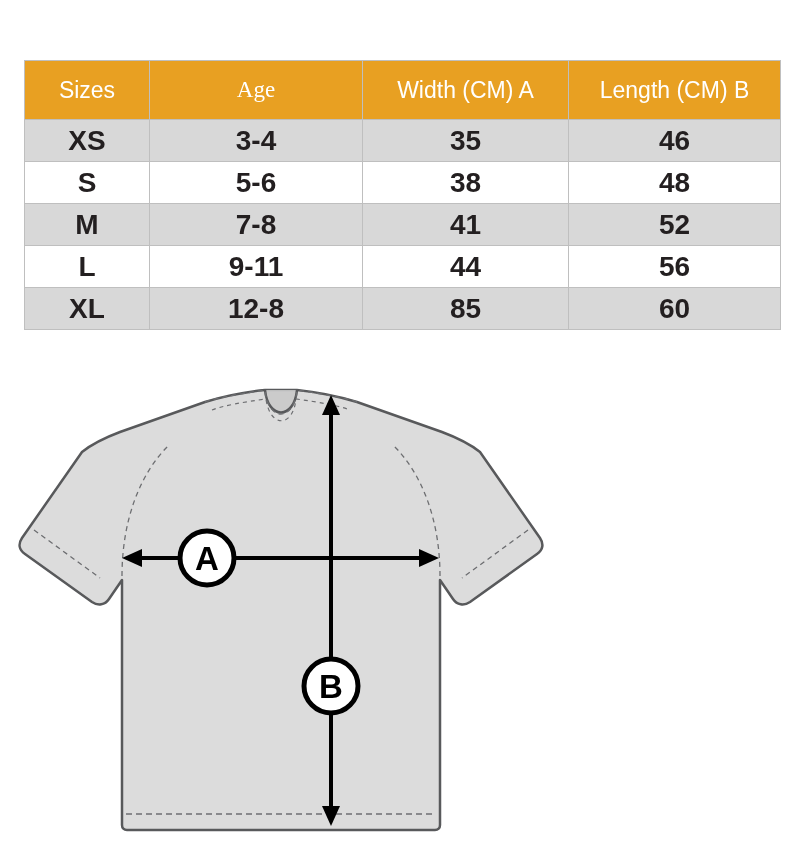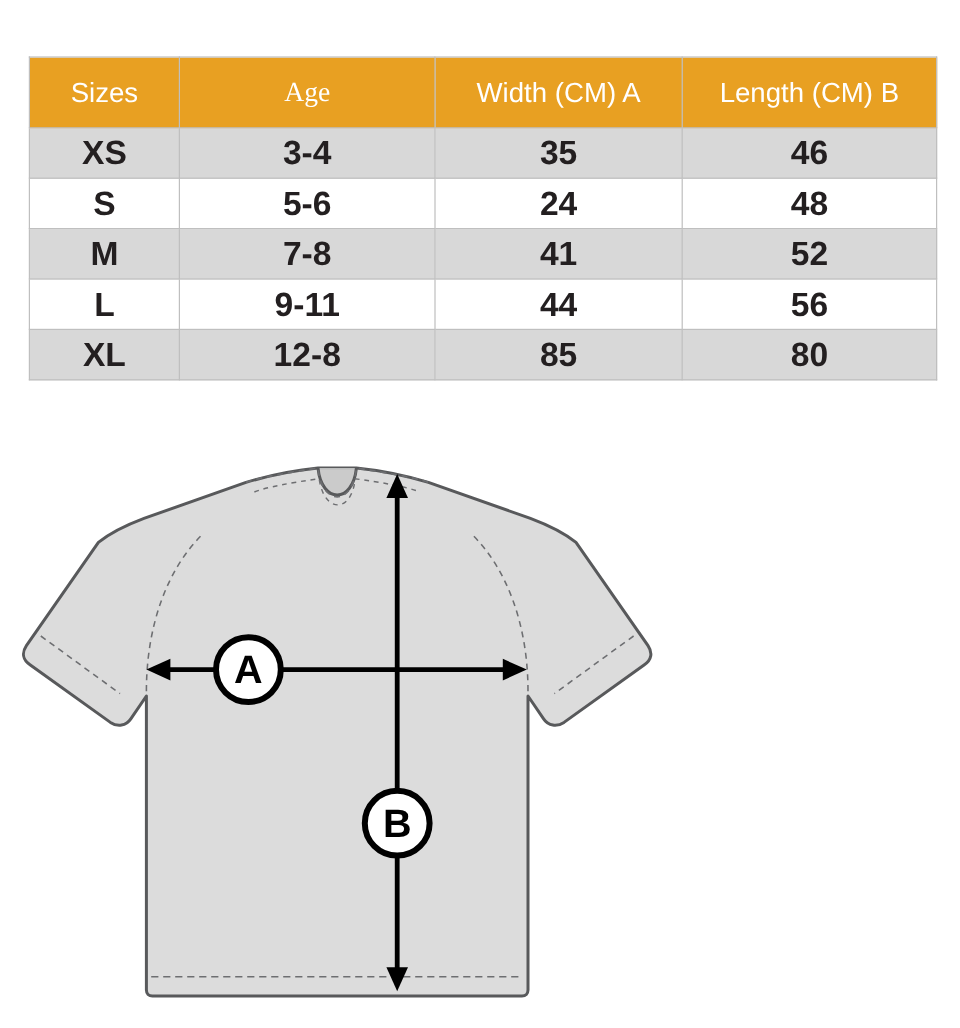--- a/index.html
+++ b/index.html
@@ -26,21 +26,21 @@
     top: 18px;
     font-size: 27px;
     font-weight: bold;
     letter-spacing: 0.2px;
     color: #231f20;
     white-space: nowrap;
   }
   table.size-chart {
     position: absolute;
     left: 24px;
-    top: 47px;
+    top: 60px;
     width: 752px;
     border-collapse: collapse;
     table-layout: fixed;
   }
   table.size-chart th, table.size-chart td {
     border: 1px solid #bfbfbf;
     text-align: center;
     padding: 0;
   }
   table.size-chart thead th {
@@ -98,40 +98,40 @@
     <tbody>
       <tr class="odd">
         <td>XS</td>
         <td>3-4</td>
         <td>35</td>
         <td>46</td>
       </tr>
       <tr class="even">
         <td>S</td>
         <td>5-6</td>
-        <td>24</td>
+        <td>38</td>
         <td>48</td>
       </tr>
       <tr class="odd">
         <td>M</td>
         <td>7-8</td>
         <td>41</td>
         <td>52</td>
       </tr>
       <tr class="even">
         <td>L</td>
         <td>9-11</td>
         <td>44</td>
         <td>56</td>
       </tr>
       <tr class="odd">
         <td>XL</td>
         <td>12-8</td>
         <td>85</td>
-        <td>80</td>
+        <td>60</td>
       </tr>
     </tbody>
   </table>
 
   <div class="diagram">
     <svg width="800" height="487" viewBox="0 0 800 487" xmlns="http://www.w3.org/2000/svg">
 
       <g>
         <path d="M265,20
                  C245,22 225,26 205,32

